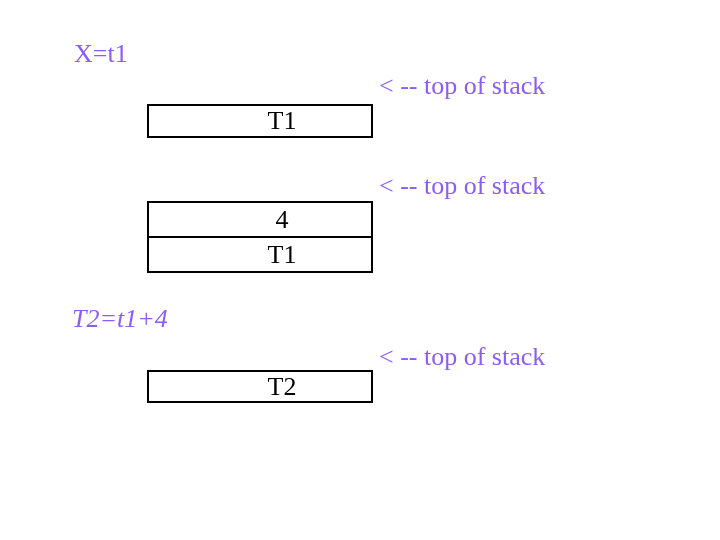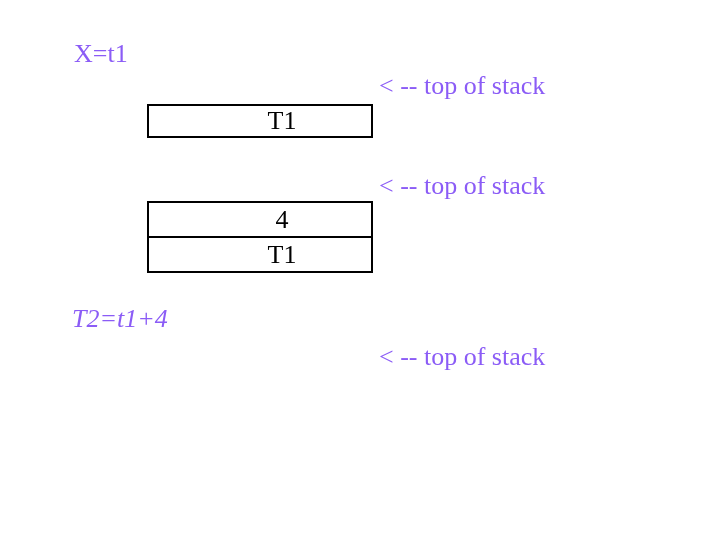--- a/index.html
+++ b/index.html
@@ -72,14 +72,17 @@
 
   <div class="stack stack--double" style="top:201px;">
     <div class="cell">4</div>
     <div class="cell">T1</div>
   </div>
 
   <div class="label" style="left:72px; top:304px;font-style:italic;">T2=t1+4</div>
 
   <div class="label" style="left:379px; top:342px;">&lt; -- top of stack</div>
 
+  <div class="stack stack--t2" style="top:370px;">
+    <div class="cell">T2</div>
+  </div>
 
 </div>
 
 </body></html>

